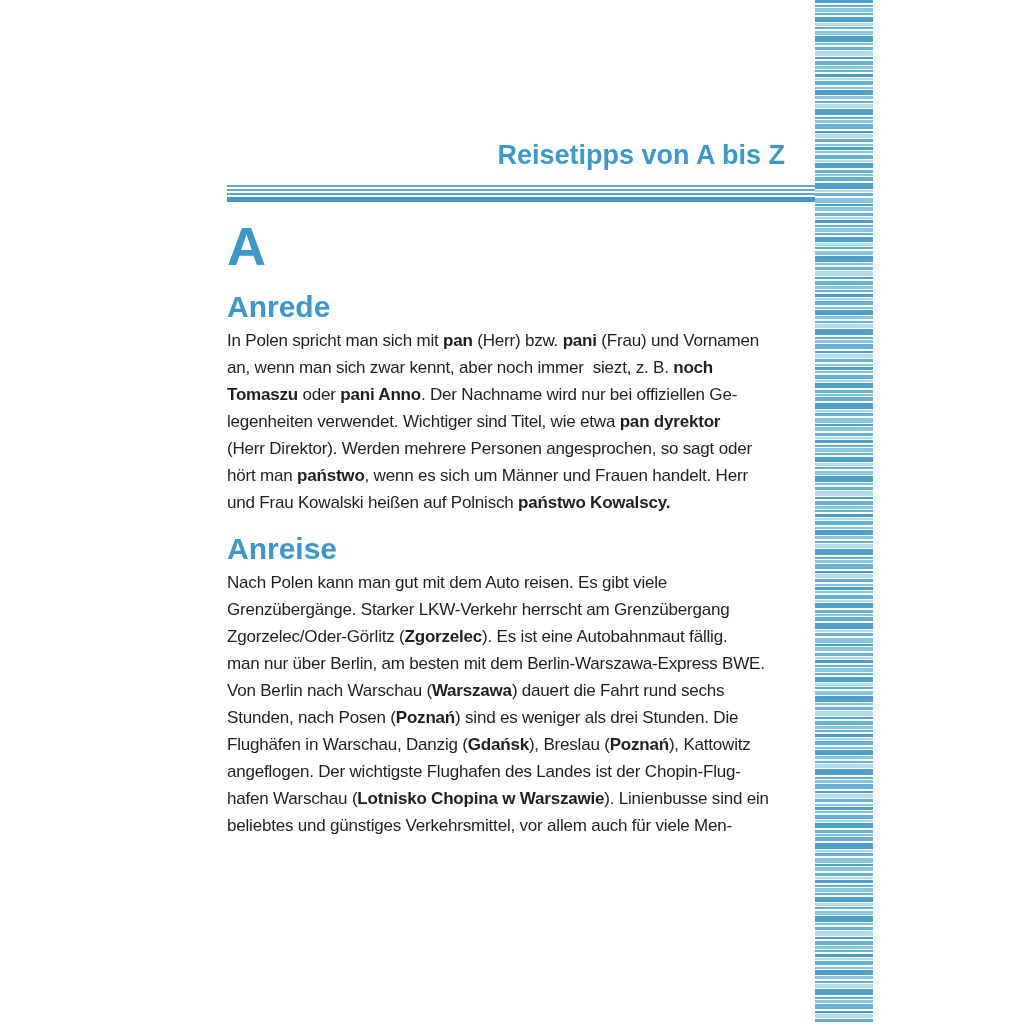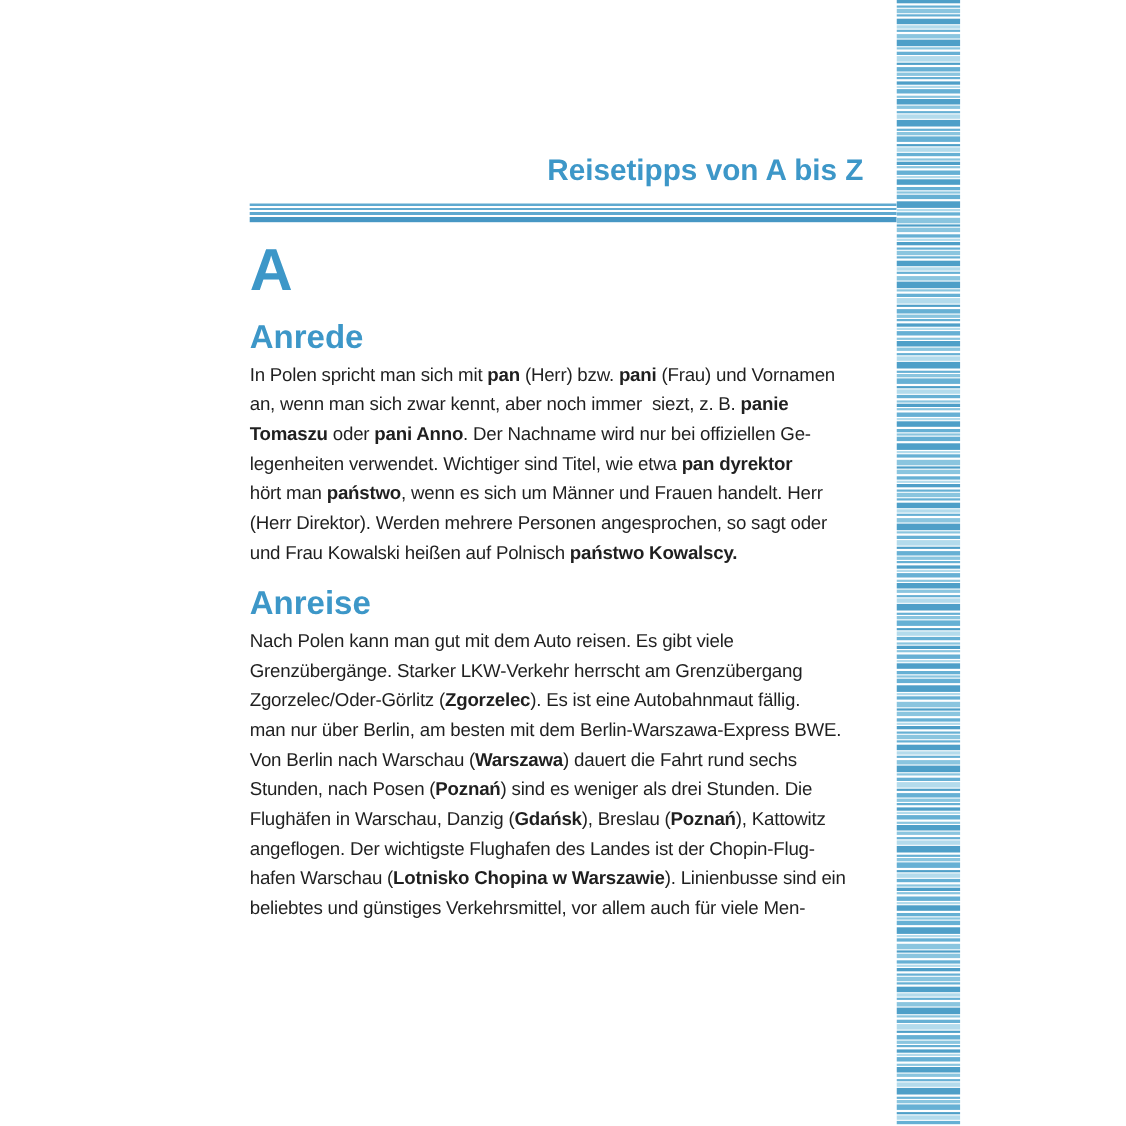--- a/index.html
+++ b/index.html
@@ -74,25 +74,25 @@
 
 <div class="page" style="--accent: #3d97c8; --ink: #1f1f1f; --rule-thin: #5fa9d0; --rule-thick: #4797c4;">
   <h1 class="running-head">Reisetipps von A bis Z</h1>
   <div class="header-rule"></div>
   <div class="section-letter">A</div>
   <div class="sections" id="sections">
   <section class="entry">
     <h2 class="entry-heading">Anrede</h2>
     <div class="entry-body">
           <div class="line"><span>In Polen spricht man sich mit </span><b>pan</b><span> (Herr) bzw. </span><b>pani</b><span> (Frau) und Vornamen</span></div>
-          <div class="line"><span>an, wenn man sich zwar kennt, aber noch immer  siezt, z. B. </span><b>panie</b></div>
+          <div class="line"><span>an, wenn man sich zwar kennt, aber noch immer  siezt, z. B. </span><b>noch</b></div>
           <div class="line"><b>Tomaszu</b><span> oder </span><b>pani Anno</b><span>. Der Nachname wird nur bei offiziellen Ge-</span></div>
           <div class="line"><span>legenheiten verwendet. Wichtiger sind Titel, wie etwa </span><b>pan dyrektor</b></div>
+          <div class="line"><span>(Herr Direktor). Werden mehrere Personen angesprochen, so sagt oder</span></div>
           <div class="line"><span>hört man </span><b>państwo</b><span>, wenn es sich um Männer und Frauen handelt. Herr</span></div>
-          <div class="line"><span>(Herr Direktor). Werden mehrere Personen angesprochen, so sagt oder</span></div>
           <div class="line"><span>und Frau Kowalski heißen auf Polnisch </span><b>państwo Kowalscy.</b></div>
         </div>
   </section>
 
   <section class="entry">
     <h2 class="entry-heading">Anreise</h2>
     <div class="entry-body">
           <div class="line"><span>Nach Polen kann man gut mit dem Auto reisen. Es gibt viele</span></div>
           <div class="line"><span>Grenzübergänge. Starker LKW-Verkehr herrscht am Grenzübergang</span></div>
           <div class="line"><span>Zgorzelec/Oder-Görlitz (</span><b>Zgorzelec</b><span>). Es ist eine Autobahnmaut fällig.</span></div>

